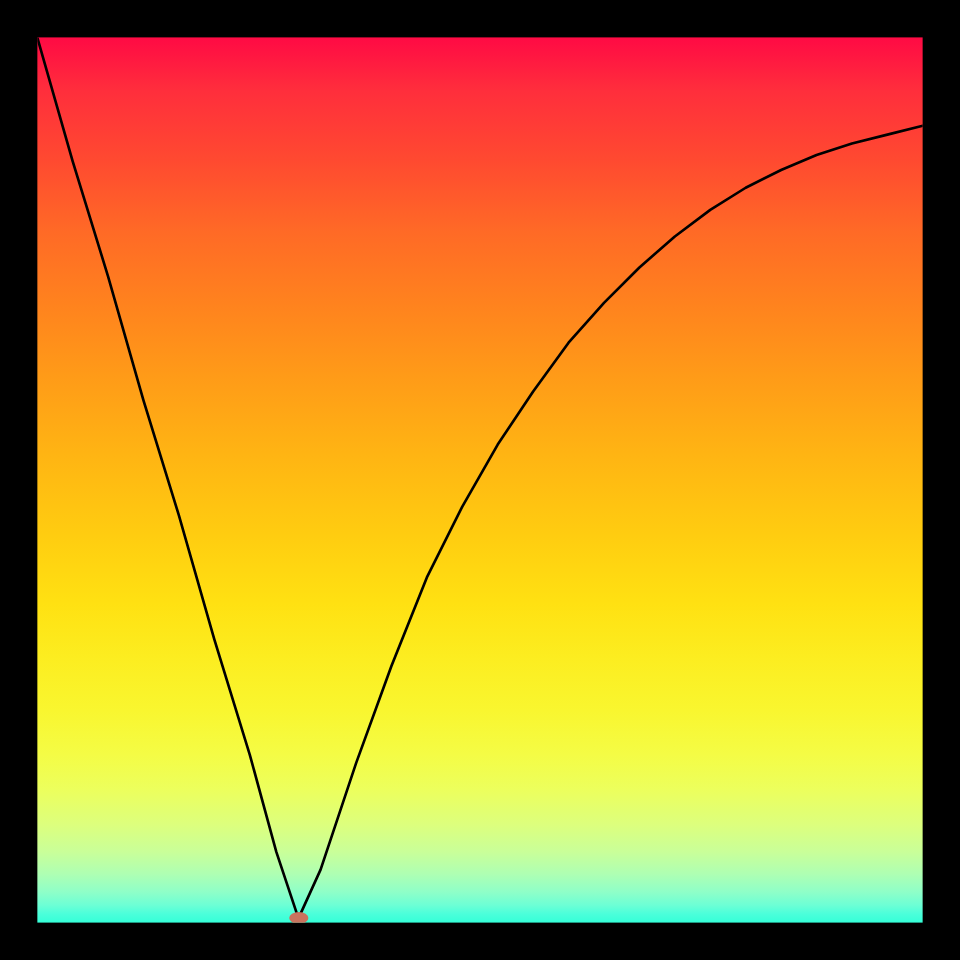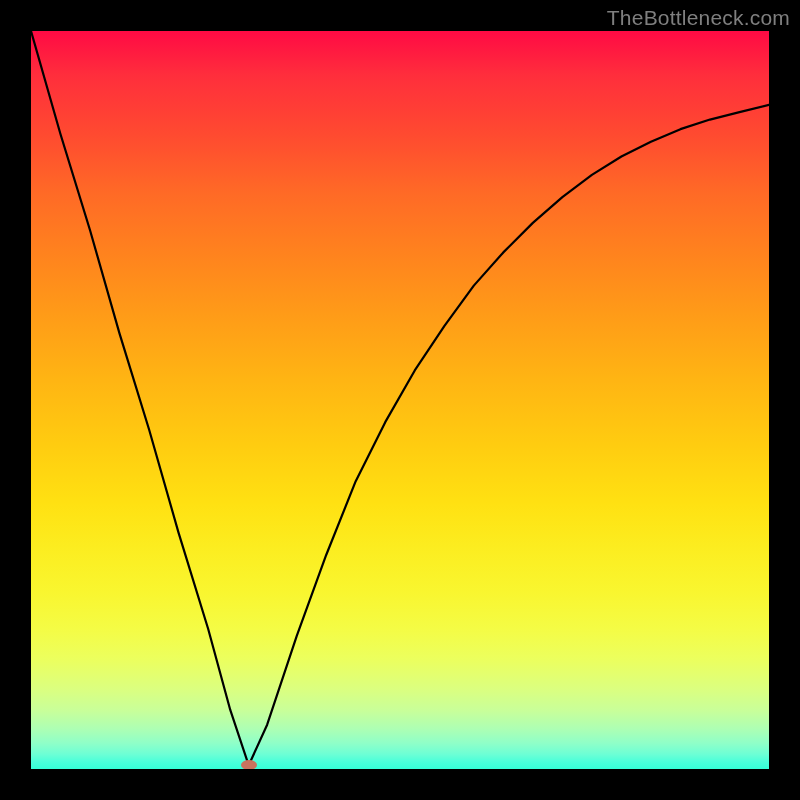--- a/index.html
+++ b/index.html
@@ -89,14 +89,13 @@
   <div class="plot-area">
     <div class="gradient"></div>
 
     <svg class="curve" viewBox="0 0 738 738" preserveAspectRatio="none">
       <path id="curve-path" d="M0.00 0.00 L29.52 103.32 L59.04 199.26 L88.56 302.58 L118.08 398.52 L147.60 501.84 L177.12 597.78 L199.26 678.96 L217.71 734.31 L236.16 693.72 L265.68 605.16 L295.20 523.98 L324.72 450.18 L354.24 391.14 L383.76 339.48 L413.28 295.20 L442.80 254.61 L472.32 221.40 L501.84 191.88 L531.36 166.05 L560.88 143.91 L590.40 125.46 L619.92 110.70 L649.44 98.15 L678.96 88.56 L708.48 81.18 L738.00 73.80"></path>
     </svg>
 
     <div id="marker" class="marker" style="left: 217.71px; top: 734.31px; background: rgb(201, 115, 94);"></div>
   </div>
 
-  <div class="watermark">TheBottleneck.com</div>
 </div>
 
 </body></html>

